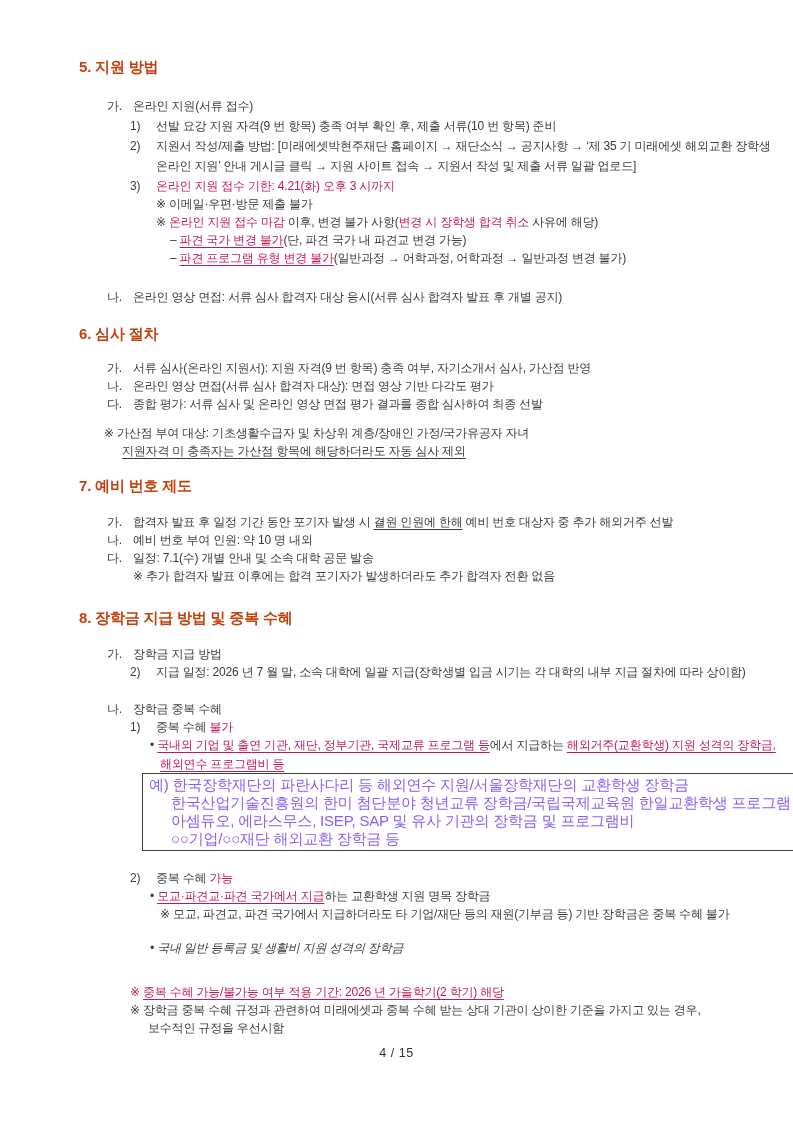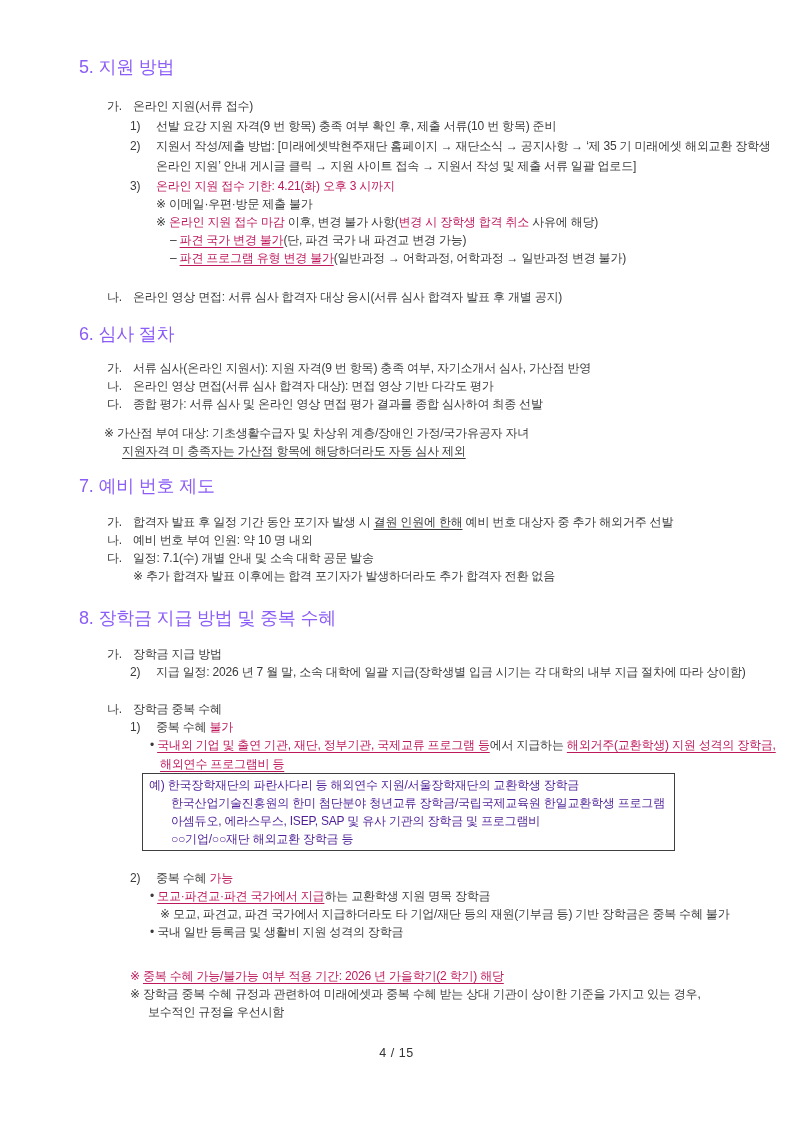--- a/index.html
+++ b/index.html
@@ -5,29 +5,29 @@
   html,body{margin:0;padding:0;}
   body{
     width:793px;height:1122px;background:#ffffff;position:relative;overflow:hidden;
     font-family:"Liberation Sans","DejaVu Sans",sans-serif;
   }
   #doc{position:absolute;top:0;left:0;width:793px;height:1122px;}
   .line{
     line-height:18px;font-size:12px;letter-spacing:-0.2px;white-space:nowrap;
     color:#3a3a3a;
   }
-  .line.title{font-weight:normal;font-size:18px;color:#8b5cf6;}
+  .line.title{font-weight:bold;font-size:15px;color:#c2410c;}
   .lbl{display:inline-block;vertical-align:top;}
   .seg.red{color:#be185d;}
   .seg.u{text-decoration:underline;text-underline-offset:3px;text-decoration-thickness:1px;}
   .ex-box{
     border:1px solid #3f3f3f;width:fit-content;
     padding:2px 9px 2px 6px;
   }
-  .ex-box .bline{line-height:18px;font-size:12px;letter-spacing:-0.2px;white-space:nowrap;color:#4c1d95;}
+  .ex-box .bline{line-height:18px;font-size:15px;letter-spacing:-0.2px;white-space:nowrap;color:#8b5cf6;}
   #footer{
     position:absolute;left:0;bottom:62px;width:793px;text-align:center;
     font-size:12.5px;color:#333;letter-spacing:0.5px;
   }
 </style>
 </head>
 <body>
 
 <div id="doc">
     <div>
@@ -68,20 +68,20 @@
       <div class="line" style="margin-left: 160px; margin-top: 1px;"><span class="seg red u">해외연수 프로그램비 등</span></div>
       <div class="ex-box" style="margin-left: 142px; margin-top: 0px;">
         <div class="bline">예) 한국장학재단의 파란사다리 등 해외연수 지원/서울장학재단의 교환학생 장학금</div>
         <div class="bline" style="padding-left: 22px;">한국산업기술진흥원의 한미 첨단분야 청년교류 장학금/국립국제교육원 한일교환학생 프로그램</div>
         <div class="bline" style="padding-left: 22px;">아셈듀오, 에라스무스, ISEP, SAP 및 유사 기관의 장학금 및 프로그램비</div>
         <div class="bline" style="padding-left: 22px;">○○기업/○○재단 해외교환 장학금 등</div>
       </div>
       <div class="line" style="margin-left: 130px; margin-top: 18px;"><span class="lbl" style="width: 26px;">2)</span><span class="seg">중복 수혜 </span><span class="seg red">가능</span></div>
       <div class="line" style="margin-left: 150px; margin-top: 0px;"><span class="seg">• </span><span class="seg red u">모교·파견교·파견 국가에서 지급</span><span class="seg">하는 교환학생 지원 명목 장학금</span></div>
       <div class="line" style="margin-left: 160px; margin-top: 0px;"><span class="seg">※ 모교, 파견교, 파견 국가에서 지급하더라도 타 기업/재단 등의 재원(기부금 등) 기반 장학금은 중복 수혜 불가</span></div>
-      <div class="line" style="margin-left: 150px; margin-top: 0px;"><span class="seg">• 국내 일반 등록금 및 생활비 지원 성격의 장학금</span></div>
+      <div class="line" style="margin-left: 150px; margin-top: 16px; font-style: italic;"><span class="seg">• 국내 일반 등록금 및 생활비 지원 성격의 장학금</span></div>
       <div class="line" style="margin-left: 130px; margin-top: 26px;"><span class="seg red">※ </span><span class="seg red u">중복 수혜 가능/불가능 여부 적용 기간: 2026 년 가을학기(2 학기) 해당</span></div>
       <div class="line" style="margin-left: 130px; margin-top: 0px;"><span class="seg">※ 장학금 중복 수혜 규정과 관련하여 미래에셋과 중복 수혜 받는 상대 기관이 상이한 기준을 가지고 있는 경우,</span></div>
       <div class="line" style="margin-left: 148px; margin-top: 0px;"><span class="seg">보수적인 규정을 우선시함</span></div>
     </div>
   </div>
 
 <div id="footer">4 / 15</div>
 
 </body></html>

